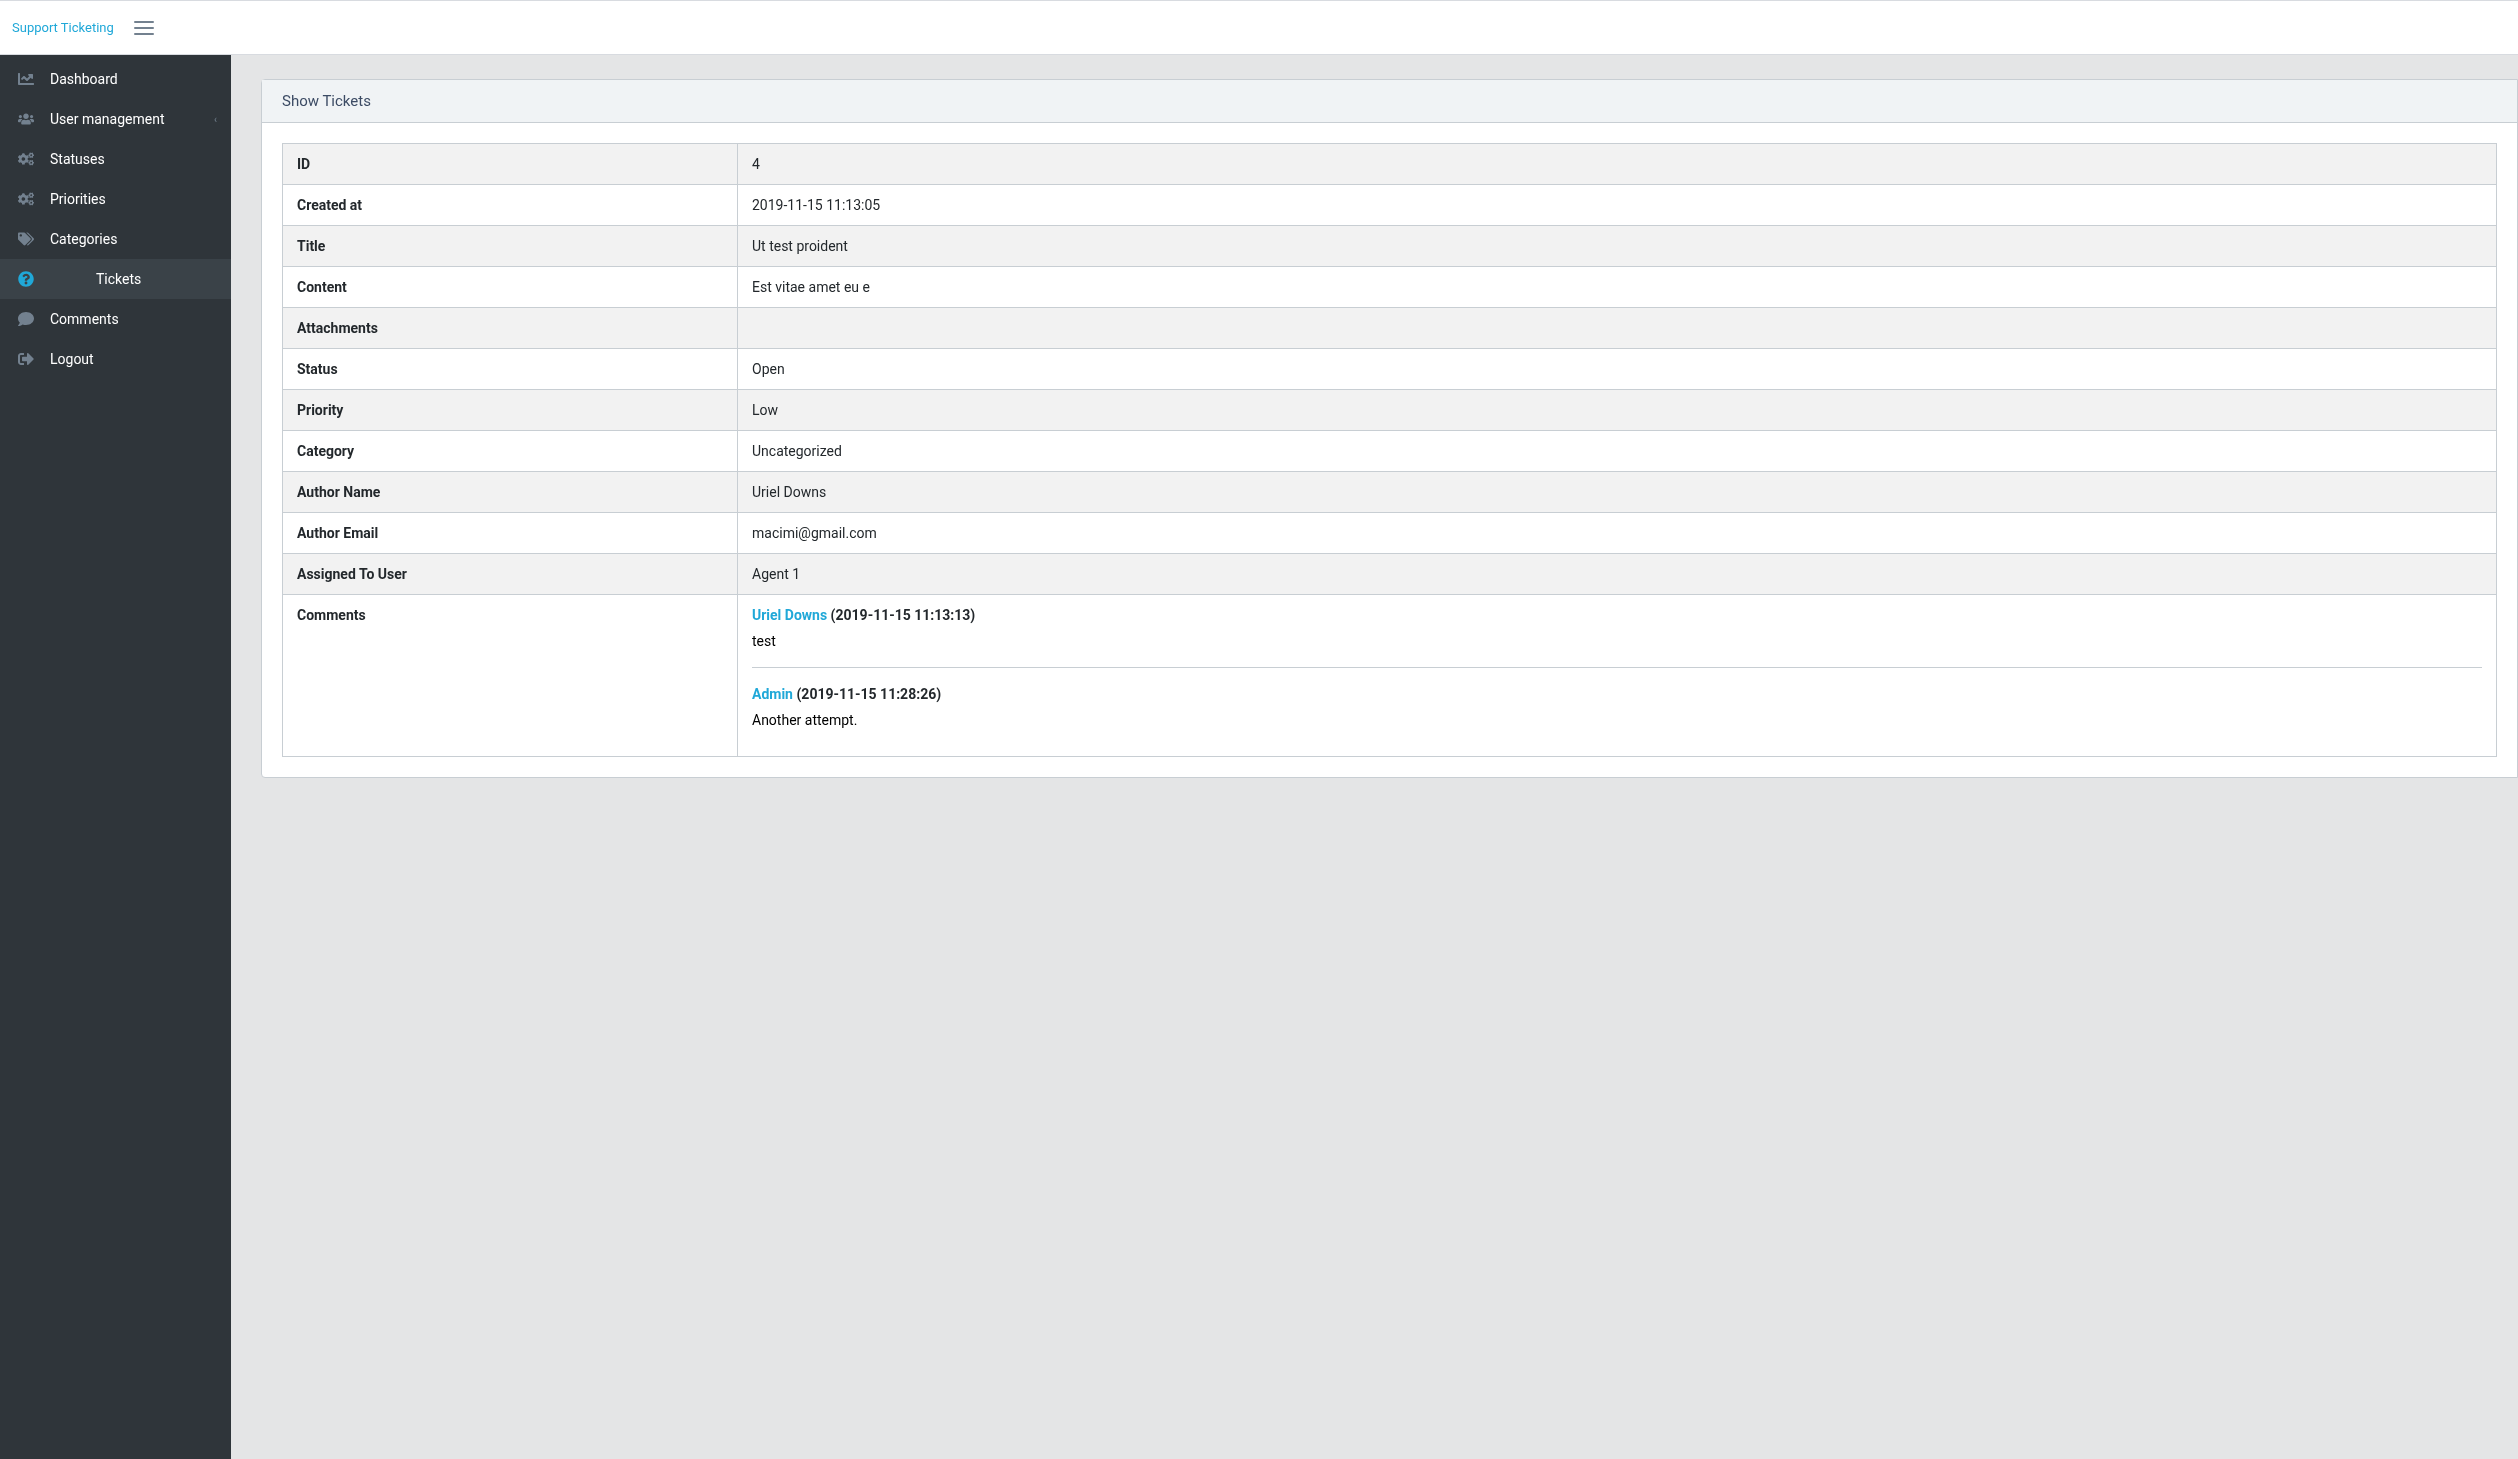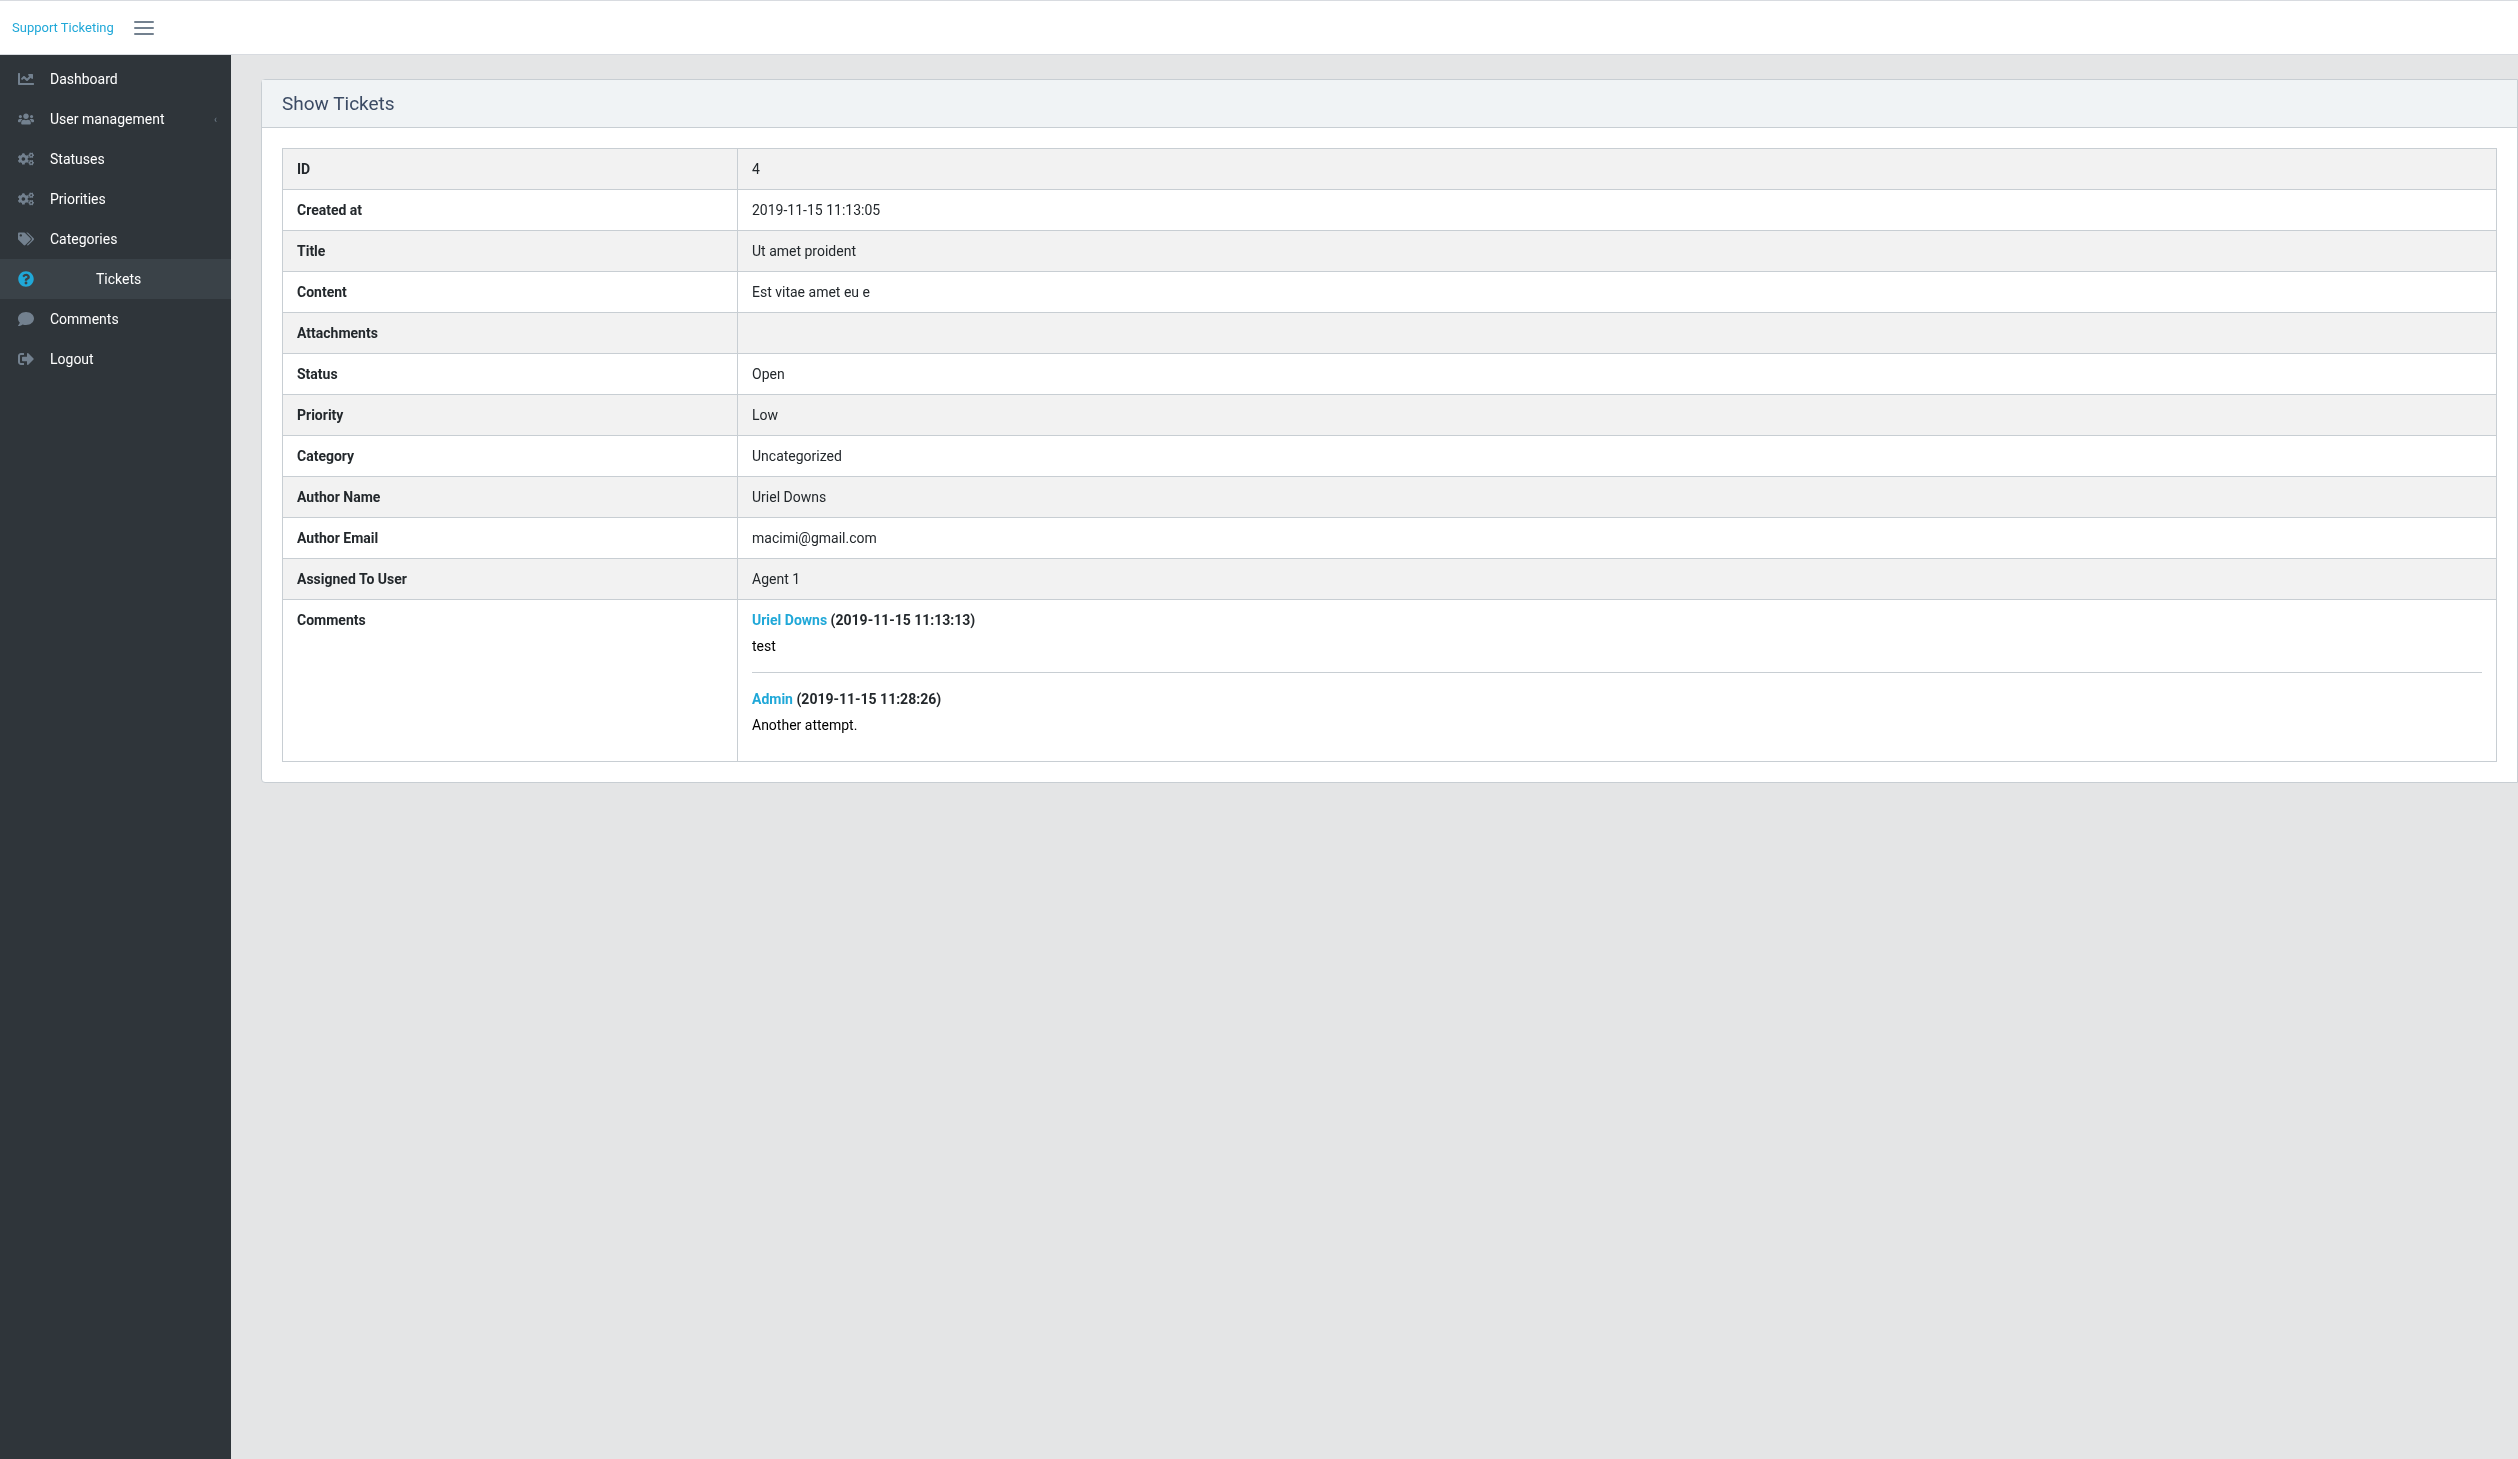--- a/index.html
+++ b/index.html
@@ -104,21 +104,21 @@
     }
     .card {
       background: #fff;
       border: 1px solid #c8ced3;
       border-radius: 4px 0 0 4px;
     }
     .card-header {
       background: #f0f3f5;
       border-bottom: 1px solid #c8ced3;
       padding: 12px 20px;
-      font-size: 19px;
+      font-size: 15px;
       color: #3c4b64;
     }
     .card-body {
       padding: 20px 20px 20px 20px;
     }
     table.details {
       width: 100%;
       border-collapse: collapse;
       border: 1px solid #c8ced3;
     }
@@ -259,21 +259,21 @@
               <tr>
             <th>ID</th>
             <td>4</td>
           </tr>
           <tr>
             <th>Created at</th>
             <td>2019-11-15 11:13:05</td>
           </tr>
           <tr>
             <th>Title</th>
-            <td>Ut amet proident</td>
+            <td>Ut test proident</td>
           </tr>
           <tr>
             <th>Content</th>
             <td>Est vitae amet eu e</td>
           </tr>
           <tr>
             <th>Attachments</th>
             <td></td>
           </tr>
           <tr>

